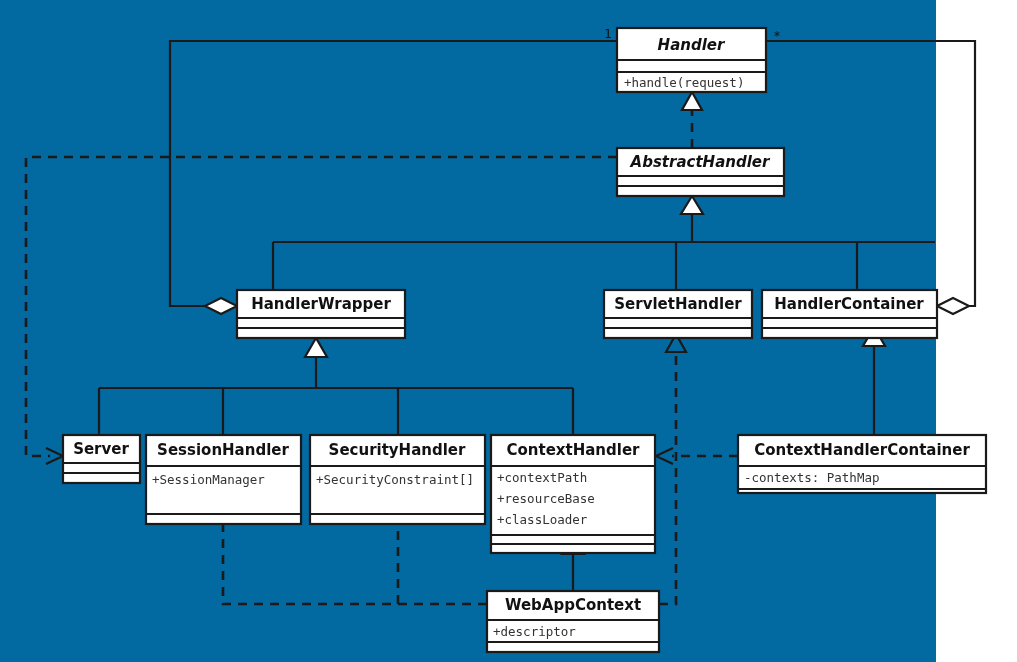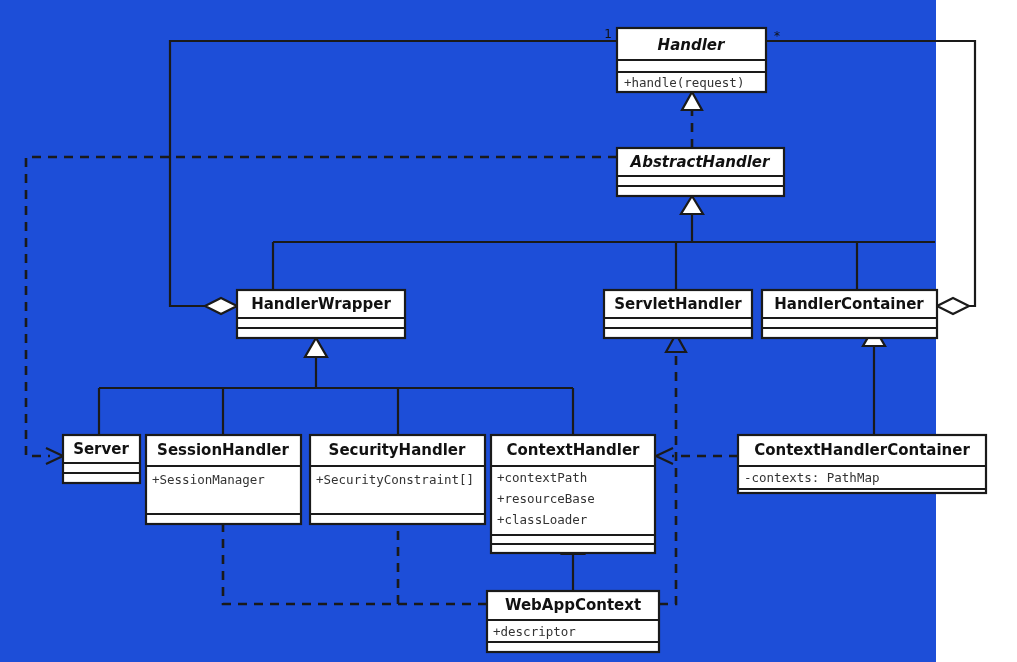--- a/index.html
+++ b/index.html
@@ -11,21 +11,21 @@
   body {
     width: 1017px;
     height: 662px;
     font-family: "DejaVu Sans", sans-serif;
     overflow: hidden;
   }
   #diagram-root {
     position: relative;
     width: 936px;
     height: 662px;
-    background: #1d4ed8;
+    background: #0369a1;
     text-align: right;
   }
   svg#uml-canvas {
     display: block;
     width: 1017px;
     height: 662px;
   }
   .cls-box-outer {
     fill: #ffffff;
     stroke: #1a1a1a;

